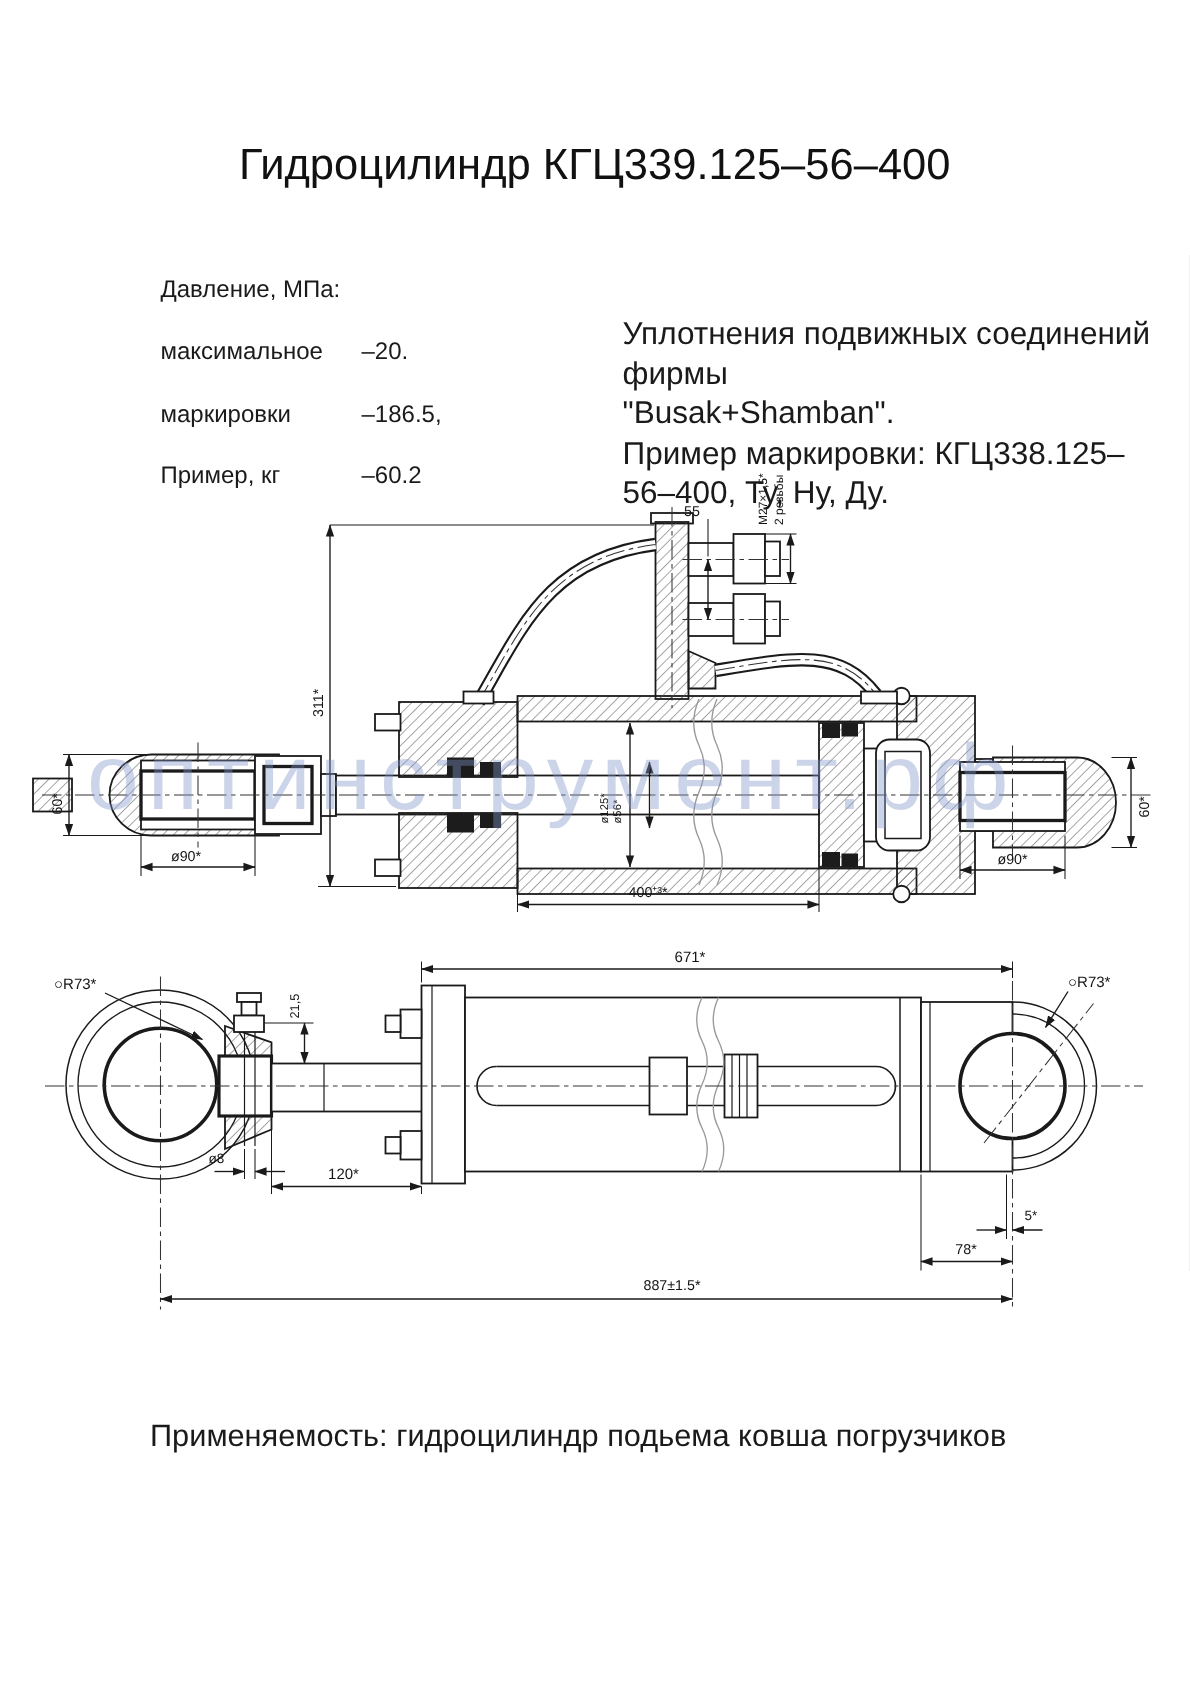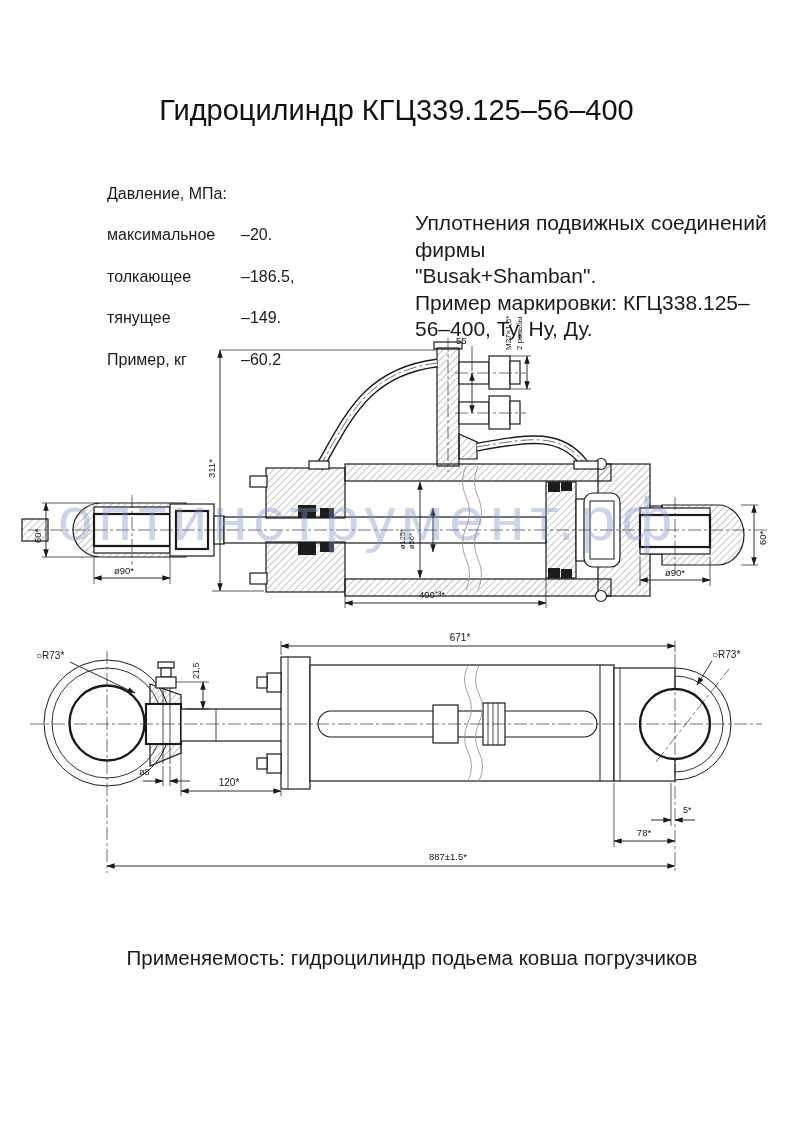--- a/index.html
+++ b/index.html
@@ -5,21 +5,21 @@
   html,body{margin:0;padding:0;background:#e8e8e8;}
   #page{position:relative;width:793px;height:1123px;background:#ffffff;margin:0 auto;
         font-family:"Liberation Sans",sans-serif;color:#1a1a1a;overflow:hidden;}
   #page-title{position:absolute;left:0;right:0;top:94px;text-align:center;
         font-size:29px;letter-spacing:0px;color:#111;}
   #spec-block{position:absolute;left:107px;top:169px;width:300px;font-size:16px;}
   .spec-row{display:flex;height:25.4px;align-items:flex-start;margin-top:16px;}
   .spec-label{width:134px;flex:0 0 134px;}
   .spec-value{flex:1;}
   #seals-note{position:absolute;left:415px;top:171px;width:360px;font-size:21px;line-height:26.6px;margin-top:39px;}
-  #app-note{position:absolute;left:112px;top:941px;width:600px;font-size:20.5px;line-height:34px;text-align:center;}
+  #app-note{position:absolute;left:100px;top:941px;width:600px;font-size:20.5px;line-height:34px;}
   #watermark{position:absolute;left:58px;top:483px;font-size:62px;font-weight:400;
         letter-spacing:6px;color:rgba(128,147,200,0.40);white-space:nowrap;pointer-events:none;}
   svg text{font-family:"Liberation Sans",sans-serif;fill:#141414;}
   .ol{fill:#ffffff;stroke:#1a1a1a;stroke-width:1.2;}
   .hl{fill:url(#h);stroke:#1a1a1a;stroke-width:1.2;}
   .bold{fill:none;stroke:#1a1a1a;stroke-width:2.2;}
   .dk{fill:#1c1c1c;stroke:none;}
   .cl{fill:none;stroke:#333;stroke-width:0.7;stroke-dasharray:13 3 3 3;}
   .dim{fill:none;stroke:#1a1a1a;stroke-width:0.9;}
   .ext{fill:none;stroke:#1a1a1a;stroke-width:0.7;}
@@ -36,26 +36,22 @@
   <div id="spec-block">
     <div class="spec-row">
         <span class="spec-label">Давление, МПа:</span>
         <span class="spec-value"></span>
       </div>
     <div class="spec-row">
         <span class="spec-label">максимальное</span>
         <span class="spec-value">–20.</span>
       </div>
     <div class="spec-row">
-        <span class="spec-label">толкающее</span>
+        <span class="spec-label">маркировки</span>
         <span class="spec-value">–186.5,</span>
-      </div>
-    <div class="spec-row">
-        <span class="spec-label">тянущее</span>
-        <span class="spec-value">–149.</span>
       </div>
     <div class="spec-row">
         <span class="spec-label">Пример, кг</span>
         <span class="spec-value">–60.2</span>
       </div>
   </div>
 
   <div id="seals-note">
     <div>Уплотнения подвижных соединений фирмы</div>
     <div>"Busak+Shamban".</div>

